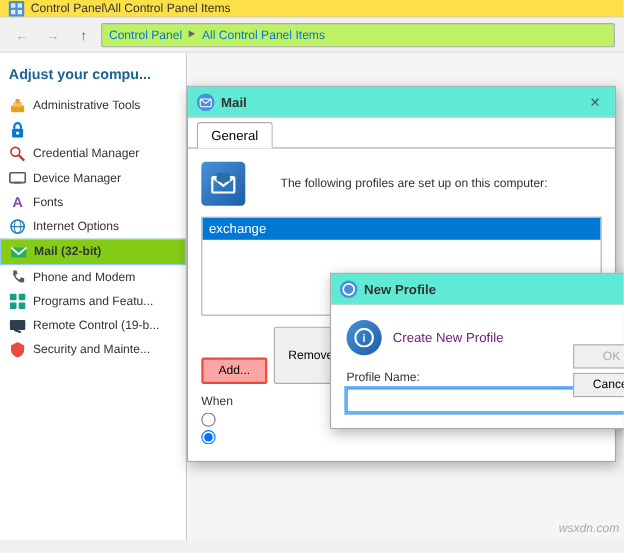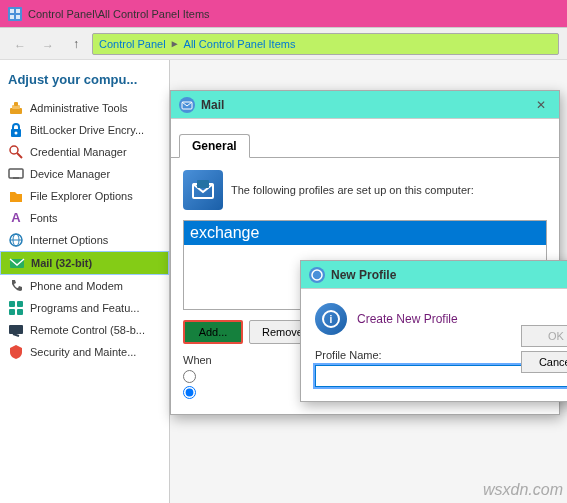--- a/index.html
+++ b/index.html
@@ -8,22 +8,22 @@
       font-size: 12px;
       background: #f0f0f0;
       width: 567px;
       height: 503px;
       overflow: hidden;
       position: relative;
     }
 
     
     .title-bar {
-      background: #ec4899;
-      height: 28px;
+      background: #fde047;
+      height: 16px;
       display: flex;
       align-items: center;
       padding: 0 8px;
       border-bottom: 1px solid #ccc;
       font-size: 11px;
       color: #333;
     }
     .title-bar .title-icon {
       width: 14px;
       height: 14px;
@@ -181,22 +181,21 @@
 
     
     .mail-dialog {
       top: 30px;
       left: 0px;
       width: 390px;
     }
     .dialog-tab-bar {
       display: flex;
       border-bottom: 1px solid #aaa;
-      padding: 15px 8px 0 8px;
-      font-weight: bold;
+      padding: 4px 8px 0 8px;
     }
     .dialog-tab {
       padding: 4px 12px;
       border: 1px solid #aaa;
       border-bottom: none;
       background: white;
       font-size: 12px;
       cursor: pointer;
       margin-right: 2px;
       border-radius: 3px 3px 0 0;
@@ -224,30 +223,31 @@
       display: flex;
       align-items: center;
       justify-content: center;
       color: white;
       font-size: 20px;
       flex-shrink: 0;
     }
     .dialog-header-text {
       font-size: 11px;
       color: #333;
+      margin-left: 24px;
     }
     .profiles-listbox {
       border: 1px solid #aaa;
       height: 90px;
       overflow-y: auto;
       margin-bottom: 10px;
     }
     .profile-item {
       padding: 3px 6px;
-      font-size: 16px;
+      font-size: 12px;
       cursor: pointer;
     }
     .profile-item.selected {
       background: #0078d4;
       color: white;
     }
     .dialog-buttons-row {
       display: flex;
       gap: 6px;
       margin-bottom: 10px;
@@ -256,21 +256,22 @@
       padding: 4px 12px;
       border: 1px solid #aaa;
       background: #f0f0f0;
       font-size: 11px;
       cursor: pointer;
       border-radius: 2px;
       min-width: 60px;
     }
     .dialog-btn.highlighted {
       border: 2px solid #e74c3c;
-      background: #15803d;
+      background: #fca5a5;
+      margin-top: 28px;
     }
     .dialog-section {
       margin-top: 6px;
     }
     .dialog-section-label {
       font-size: 11px;
       color: #333;
       margin-bottom: 4px;
     }
     .dialog-radio-row {
@@ -346,21 +347,21 @@
       background: #f0f0f0;
       color: #aaa;
       cursor: default;
     }
 
     
     .watermark {
       position: absolute;
       bottom: 4px;
       right: 4px;
-      font-size: 16px;
+      font-size: 11px;
       color: #aaa;
       font-style: italic;
     }
 
     
     ::-webkit-scrollbar { width: 10px; }
     ::-webkit-scrollbar-track { background: #f0f0f0; }
     ::-webkit-scrollbar-thumb { background: #bbb; border: 1px solid #999; }
   </style>
 </head>
@@ -406,21 +407,20 @@
     </div>
 
     <div class="sidebar-item">
       <span class="sidebar-icon">
         <svg width="16" height="16" viewBox="0 0 16 16">
             <rect x="3" y="7" width="10" height="8" fill="#0078d4" rx="1"></rect>
             <path d="M5 7V5a3 3 0 0 1 6 0v2" fill="none" stroke="#0078d4" stroke-width="2"></path>
             <circle cx="8" cy="11" r="1.5" fill="white"></circle>
           </svg>
       </span>
-      <span>BitLocker Drive Encry...</span>
     </div>
 
     <div class="sidebar-item">
       <span class="sidebar-icon">
         <svg width="16" height="16" viewBox="0 0 16 16">
             <circle cx="6" cy="6" r="4" fill="none" stroke="#c0392b" stroke-width="1.5"></circle>
             <line x1="9" y1="9" x2="14" y2="14" stroke="#c0392b" stroke-width="2"></line>
           </svg>
       </span>
       <span>Credential Manager</span>
@@ -429,28 +429,20 @@
     <div class="sidebar-item">
       <span class="sidebar-icon">
         <svg width="16" height="16" viewBox="0 0 16 16">
             <rect x="1" y="3" width="14" height="9" fill="none" stroke="#5a5a5a" stroke-width="1.5" rx="1"></rect>
             <line x1="5" y1="12" x2="11" y2="12" stroke="#5a5a5a" stroke-width="1.5"></line>
           </svg>
       </span>
       <span>Device Manager</span>
     </div>
 
-    <div class="sidebar-item">
-      <span class="sidebar-icon">
-        <svg width="16" height="16" viewBox="0 0 16 16">
-            <path d="M2 4h5l2 2h5v8H2z" fill="#f39c12"></path>
-          </svg>
-      </span>
-      <span>File Explorer Options</span>
-    </div>
 
     <div class="sidebar-item">
       <span class="sidebar-icon" style="font-weight:bold;color:#8e44ad;font-size:13px;">A</span>
       <span>Fonts</span>
     </div>
 
     <div class="sidebar-item">
       <span class="sidebar-icon">
         <svg width="16" height="16" viewBox="0 0 16 16">
             <circle cx="8" cy="8" r="6" fill="none" stroke="#2980b9" stroke-width="1.5"></circle>
@@ -492,21 +484,21 @@
       <span>Programs and Featu...</span>
     </div>
 
     <div class="sidebar-item">
       <span class="sidebar-icon">
         <svg width="16" height="16" viewBox="0 0 16 16">
             <rect x="1" y="3" width="14" height="9" fill="#2c3e50" rx="1"></rect>
             <line x1="5" y1="12" x2="11" y2="14" stroke="#2c3e50" stroke-width="2"></line>
           </svg>
       </span>
-      <span>Remote Control (58-b...</span>
+      <span>Remote Control (19-b...</span>
     </div>
 
     <div class="sidebar-item">
       <span class="sidebar-icon">
         <svg width="16" height="16" viewBox="0 0 16 16">
             <path d="M8 1L2 4v4c0 4 3 6 6 7 3-1 6-3 6-7V4z" fill="#e74c3c"></path>
           </svg>
       </span>
       <span>Security and Mainte...</span>
     </div>

